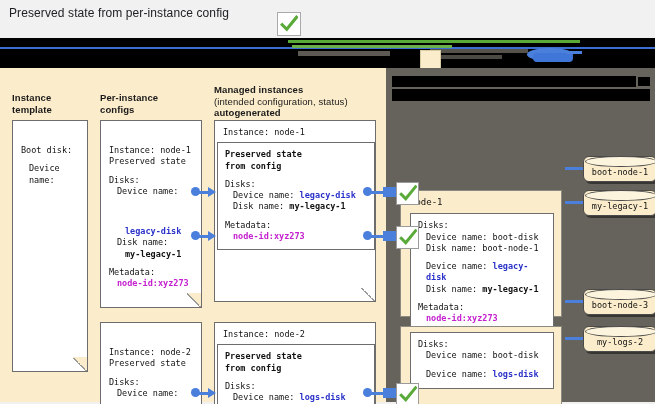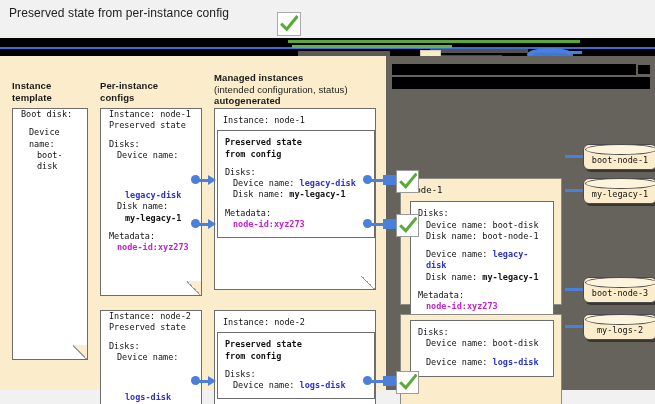--- a/index.html
+++ b/index.html
@@ -52,21 +52,21 @@
   }
   .legend-disk2{
     position:absolute;left:533px;top:15px;width:40px;height:9px;
     background:#3f76d8;border-radius:4px;
   }
   .legend-disk-tail{
     position:absolute;left:566px;top:13px;width:16px;height:3px;background:#4a7fdc;
   }
 
   
-  .body-wrap{position:absolute;left:0;top:56px;width:655px;height:334px;}
+  .body-wrap{position:absolute;left:0;top:68px;width:655px;height:334px;}
   .left-panel{
     position:absolute;left:0;top:0;width:386px;height:334px;
     background:#fbeccb;border-right:1px solid #e0d4b2;
   }
   .right-panel{
     position:absolute;left:386px;top:0;width:269px;height:334px;
     background:#66635c;
   }
 
   
@@ -84,21 +84,21 @@
   .rb1{position:absolute;left:0;top:0;width:244px;height:11px;background:#000;}
   .rb2{position:absolute;left:0;top:13px;width:258px;height:12px;background:#000;}
   .rb3{position:absolute;left:246px;top:1px;width:12px;height:9px;background:#000;}
 
   
   .card{
     position:absolute;background:#fff;border:1px solid #6d6d6d;
     font-family:"DejaVu Sans Mono", monospace;
     font-size:8.5px;line-height:11.3px;color:#111;
   }
-  .card .pad{padding:0 8px;}
+  .card .pad{padding:24px 8px;}
   .fold{
     position:absolute;right:-1px;bottom:-1px;width:14px;height:14px;
     background:linear-gradient(225deg,#fbeccb 0 50%, #9a9a9a 50% 54%, #fff 54% 100%);
     border-right:1px solid #6d6d6d;border-bottom:1px solid #6d6d6d;
   }
   .fold.onwhite{
     background:linear-gradient(225deg,#ffffff 0 50%, #9a9a9a 50% 54%, #ffffff 54% 100%);
   }
 
   .blue{color:#2b32c9;font-weight:bold;margin-top:29px;}
@@ -212,21 +212,20 @@
     <div class="col-head" id="head-configs">
       <div>Per-instance</div>
       <div>configs</div>
     </div>
 
     <div class="card" id="card-template">
       <div class="pad">
         <div>Boot disk:</div>
         <span class="sp"></span>
         <div style="padding-left:8px">Device name:</div>
-        <div style="padding-left:16px">boot-disk</div>
       </div>
       <div class="fold"></div>
     </div>
 
     <div class="card" id="card-cfg1">
       <div class="pad">
         <div>Instance: node-1</div>
         <div>Preserved state</div>
         <span class="sp"></span>
         <div>Disks:</div>

